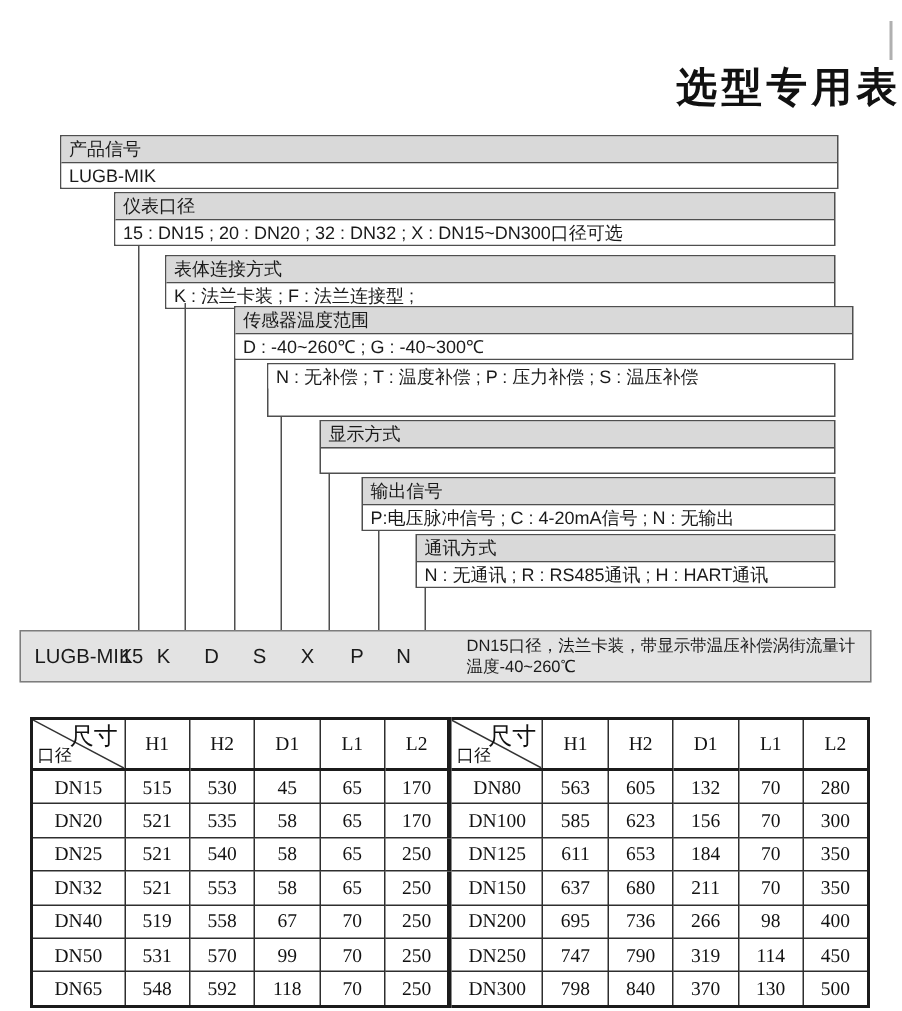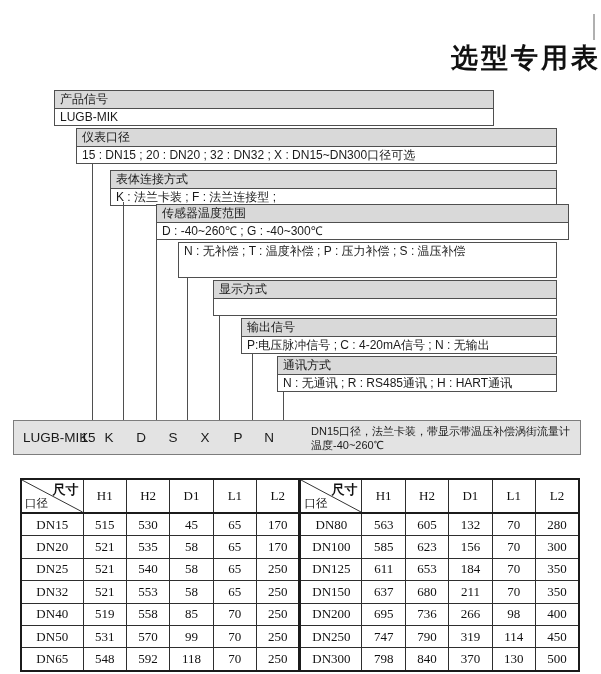--- a/index.html
+++ b/index.html
@@ -51,34 +51,34 @@
   }
   table.dim th, table.dim td{
     border:1px solid #2e2e2e;text-align:center;vertical-align:middle;
     padding:0;font-weight:normal;color:#111;overflow:hidden;
   }
   table.dim thead th{height:32px;border-bottom:2.5px solid #1b1b1b;font-size:13px;}
   table.dim tbody td{height:21.4px;font-size:13px;}
   table.dim .thick-right{border-right:3px solid #1b1b1b;}
   .diag{position:relative;width:100%;height:100%;}
   .diag svg{position:absolute;left:0;top:0;width:100%;height:100%;}
-  .diag .tr{position:absolute;top:1px;right:4px;font-size:13px;font-weight:bold;}
+  .diag .tr{position:absolute;top:1px;right:4px;font-size:16px;}
   .diag .bl{position:absolute;bottom:1px;left:3px;font-size:11.5px;margin-top:32px;}
 </style>
 </head>
 <body>
 
 <div class="page">
 
   <div class="title">选型专用表</div>
 
   <div class="scroll-mark"></div>
 
   <div id="cascade">
-      <div class="cbox" style="left: 54px; top: 90px; width: 440px;">
+      <div class="cbox" style="left: 40px; top: 90px; width: 519px;">
         <div class="cbox-label">产品信号</div>
         <div class="cbox-value">LUGB-MIK</div>
       </div>
       <div class="cbox" style="left: 76px; top: 128px; width: 481px;">
         <div class="cbox-label">仪表口径</div>
         <div class="cbox-value">15 : DN15 ; 20 : DN20 ; 32 : DN32 ; X : DN15~DN300口径可选</div>
       </div>
       <div class="cbox" style="left: 110px; top: 170px; width: 447px;">
         <div class="cbox-label">表体连接方式</div>
         <div class="cbox-value">K : 法兰卡装 ; F : 法兰连接型 ;</div>
@@ -227,21 +227,21 @@
             <td>637</td>
             <td>680</td>
             <td>211</td>
             <td>70</td>
             <td>350</td>
           </tr>
           <tr>
             <td>DN40</td>
             <td>519</td>
             <td>558</td>
-            <td>85</td>
+            <td>67</td>
             <td>70</td>
             <td class="thick-right">250</td>
             <td>DN200</td>
             <td>695</td>
             <td>736</td>
             <td>266</td>
             <td>98</td>
             <td>400</td>
           </tr>
           <tr>

